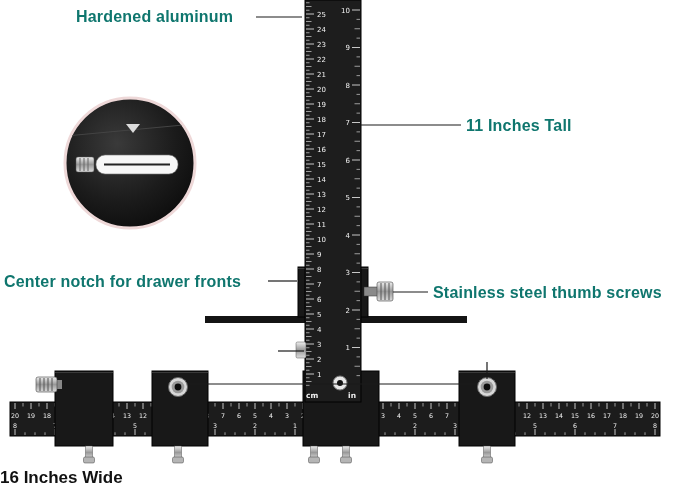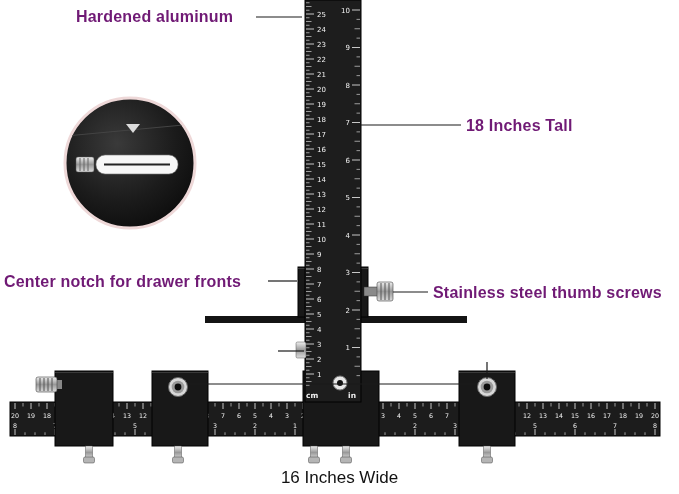--- a/index.html
+++ b/index.html
@@ -2,26 +2,26 @@
 <html><head>
 <meta charset="utf-8">
 <style>
   html,body{margin:0;padding:0;background:#fff;}
   .stage{
     position:relative;width:679px;height:494px;background:#ffffff;
     font-family:"Liberation Sans",sans-serif;overflow:hidden;
   }
   .stage svg{position:absolute;left:0;top:0;}
   .label{
-    position:absolute;font-weight:bold;font-size:16px;color:#701a75;
+    position:absolute;font-weight:bold;font-size:16px;color:#0f766e;
     white-space:nowrap;letter-spacing:.2px;
   }
   .label-bottom{
-    position:absolute;left:0;right:0;top:468px;text-align:center;
-    font-weight:normal;font-size:17px;color:#111;
+    position:absolute;left:0;right:0;top:468px;
+    font-weight:bold;font-size:17px;color:#111;
   }
 </style>
 </head>
 <body>
 
 <div class="stage">
 
   <svg width="679" height="494" viewBox="0 0 679 494">
     <defs>
       <linearGradient id="gSilver" x1="0" y1="0" x2="0" y2="1">
@@ -532,17 +532,17 @@
       <line x1="361" y1="125" x2="461" y2="125"></line>
       <line x1="268" y1="281" x2="297" y2="281"></line>
       <line x1="393" y1="292" x2="428" y2="292"></line>
       <line x1="278" y1="351" x2="304" y2="351"></line>
       <line x1="190" y1="384" x2="476" y2="384" stroke-width="1"></line>
       <line x1="487" y1="379" x2="487" y2="362"></line>
     </g>
   </svg>
 
   <div class="label" style="left:76px;top:8px">Hardened aluminum</div>
-  <div class="label" style="left:466px;top:117px">18 Inches Tall</div>
+  <div class="label" style="left:466px;top:117px">11 Inches Tall</div>
   <div class="label" style="left:433px;top:284px">Stainless steel thumb screws</div>
   <div class="label" style="left:4px;top:273px">Center notch for drawer fronts</div>
   <div class="label-bottom">16 Inches Wide</div>
 </div>
 
 </body></html>

